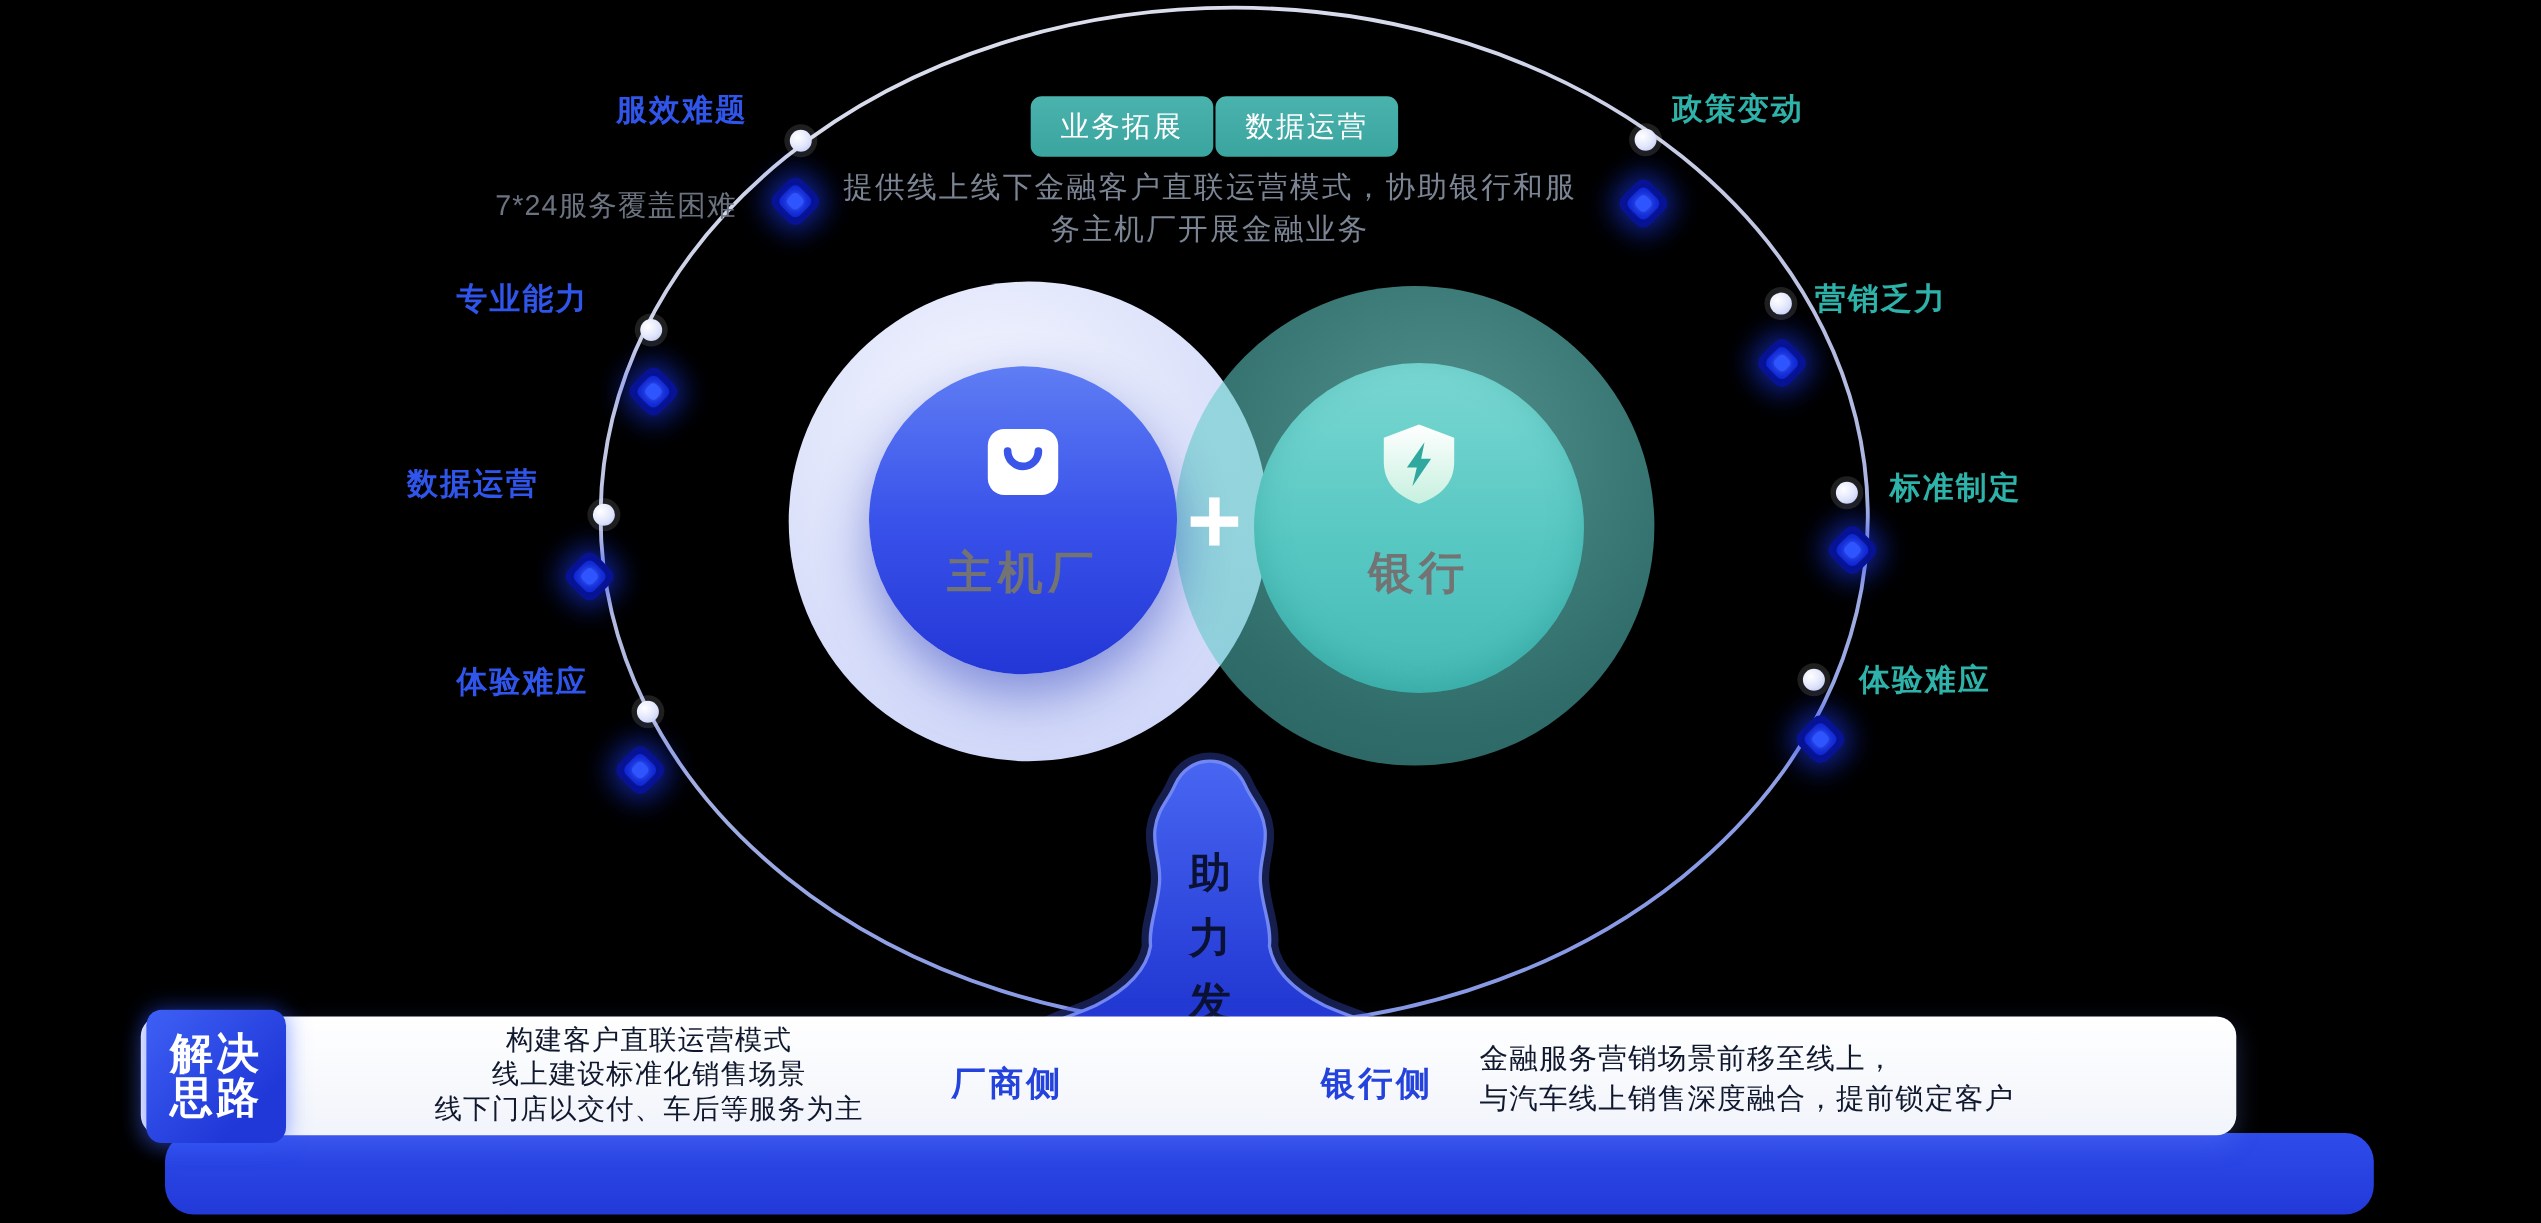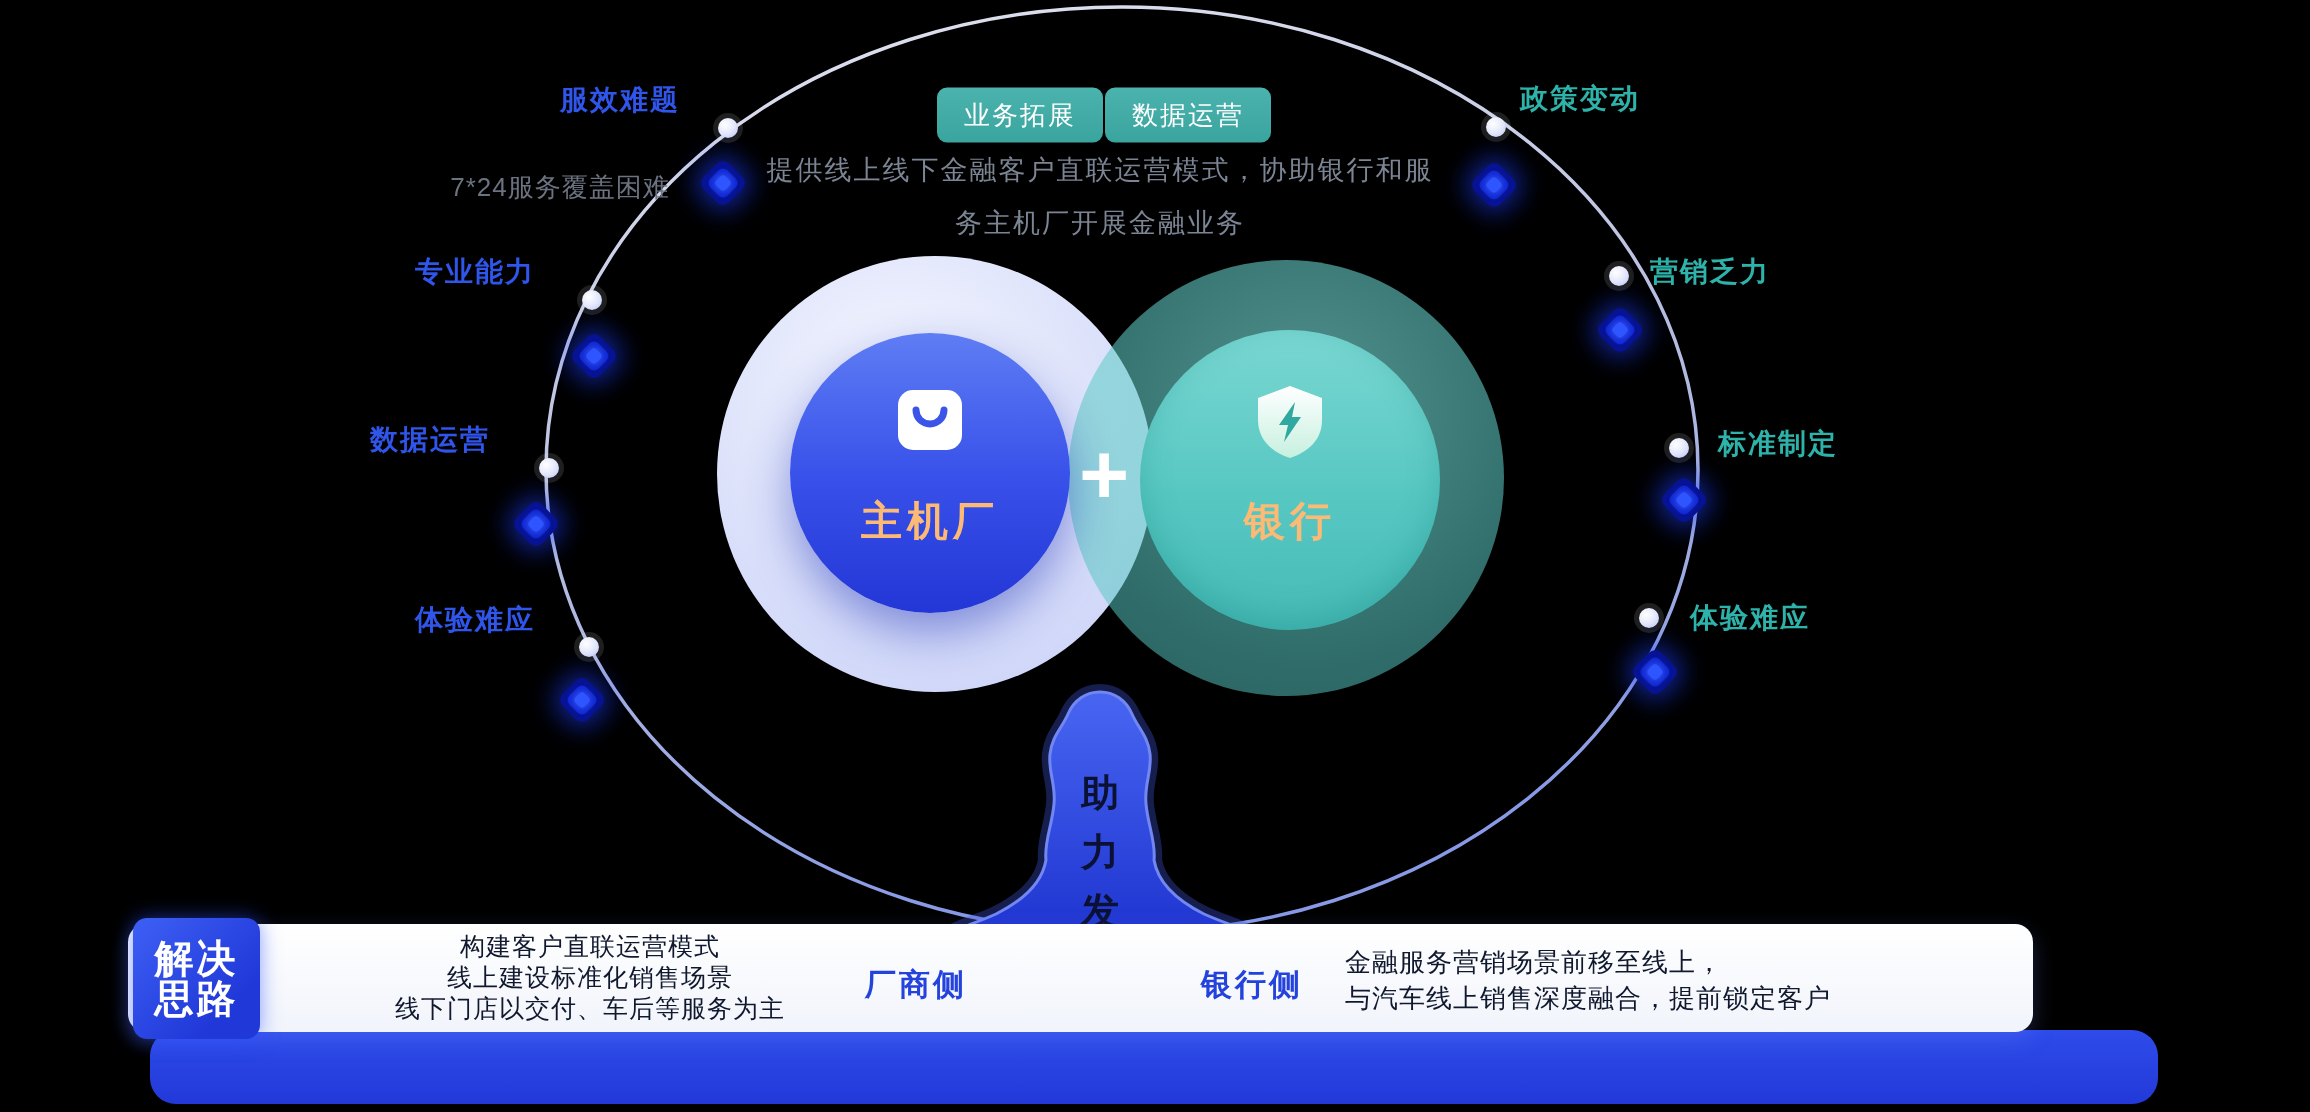--- a/index.html
+++ b/index.html
@@ -49,21 +49,21 @@
                  background:radial-gradient(circle at 42% 30%, #F4F6FE 0%, #DFE4FB 45%, #C6CFF7 100%); }
   .outer-right { left:1068px; top:260px; width:436px; height:436px; z-index:3;
                  background:radial-gradient(circle at 55% 35%, rgba(124,216,211,0.68) 0%, rgba(88,200,195,0.55) 65%, rgba(82,196,191,0.48) 100%); }
   .inner-left  { left:790px; top:333px; width:280px; height:280px; z-index:4;
                  background:linear-gradient(180deg,#5F7DF4 0%,#3952EA 50%,#2336D6 100%);
                  box-shadow:0 20px 46px rgba(20,40,180,0.45); }
   .inner-right { left:1140px; top:330px; width:300px; height:300px; z-index:4;
                  background:linear-gradient(180deg,#7AD7D2 0%,#57C7C2 55%,#47BBB6 100%);
                  box-shadow:inset 0 -10px 30px rgba(30,140,135,0.35); }
   .circle-label { position:absolute; transform:translate(-50%,-50%); z-index:6;
-                  color:#fdba74; font-size:41px; font-weight:bold; letter-spacing:5px; white-space:nowrap; }
+                  color:#737373; font-size:41px; font-weight:bold; letter-spacing:5px; white-space:nowrap; }
   .plus { position:absolute; left:1104px; top:477px; transform:translate(-50%,-54%); z-index:6;
           color:#fff; font-size:86px; font-weight:700; line-height:1; }
 
   
   .icon-abs { position:absolute; z-index:6; }
 
   
   .trunk-text { position:absolute; left:1100px; top:768px; transform:translateX(-50%); z-index:5;
                 display:flex; flex-direction:column; align-items:center; gap:8px;
                 color:#0A1133; font-size:38px; font-weight:bold; }
@@ -106,21 +106,21 @@
     </defs>
     <ellipse cx="1122" cy="470" rx="576" ry="463" fill="none" stroke="url(#ellg)" stroke-width="3.5"></ellipse>
     <path fill="none" stroke="#3E56E0" stroke-width="16" opacity="0.35" d="M1100 692 C1086 692 1074 700 1068 714 C1062 728 1052 736 1050 754 C1048 772 1056 784 1054 804 C1052 826 1044 842 1046 860 C1042 884 1020 902 996 914 C974 924 956 928 946 936 L946 940 L1254 940 L1254 936 C1244 928 1226 924 1204 914 C1180 902 1158 884 1154 860 C1156 842 1148 826 1146 804 C1144 784 1152 772 1150 754 C1148 736 1138 728 1132 714 C1126 700 1114 692 1100 692 Z"></path>
     <path fill="url(#trg)" stroke="#7287F2" stroke-width="3" d="M1100 692 C1086 692 1074 700 1068 714 C1062 728 1052 736 1050 754 C1048 772 1056 784 1054 804 C1052 826 1044 842 1046 860 C1042 884 1020 902 996 914 C974 924 956 928 946 936 L946 940 L1254 940 L1254 936 C1244 928 1226 924 1204 914 C1180 902 1158 884 1154 860 C1156 842 1148 826 1146 804 C1144 784 1152 772 1150 754 C1148 736 1138 728 1132 714 C1126 700 1114 692 1100 692 Z"></path>
   </svg>
 
   <div class="pill" style="left:1020px; top:115px;">业务拓展</div>
   <div class="pill" style="left:1188px; top:115px;">数据运营</div>
 
   <div class="desc" style="top:152px;">提供线上线下金融客户直联运营模式，协助银行和服</div>
-  <div class="desc" style="top:190px;margin-top:15px;">务主机厂开展金融业务</div>
+  <div class="desc" style="top:190px;">务主机厂开展金融业务</div>
 
   <div class="pain-label pain-left" style="left:620px; top:100px;">服效难题</div>
   <div class="pain-sub" style="left:560px; top:151px;margin-top:36px;">7*24服务覆盖困难</div>
   <div class="pain-label pain-left" style="left:475px; top:272px;">专业能力</div>
   <div class="pain-label pain-left" style="left:430px; top:440px;text-align:right;">数据运营</div>
   <div class="pain-label pain-left" style="left:475px; top:620px;">体验难应</div>
 
   <div class="pain-label pain-right" style="left:1580px; top:99px;">政策变动</div>
   <div class="pain-label pain-right" style="left:1710px; top:272px;">营销乏力</div>
   <div class="pain-label pain-right" style="left:1778px; top:444px;">标准制定</div>

